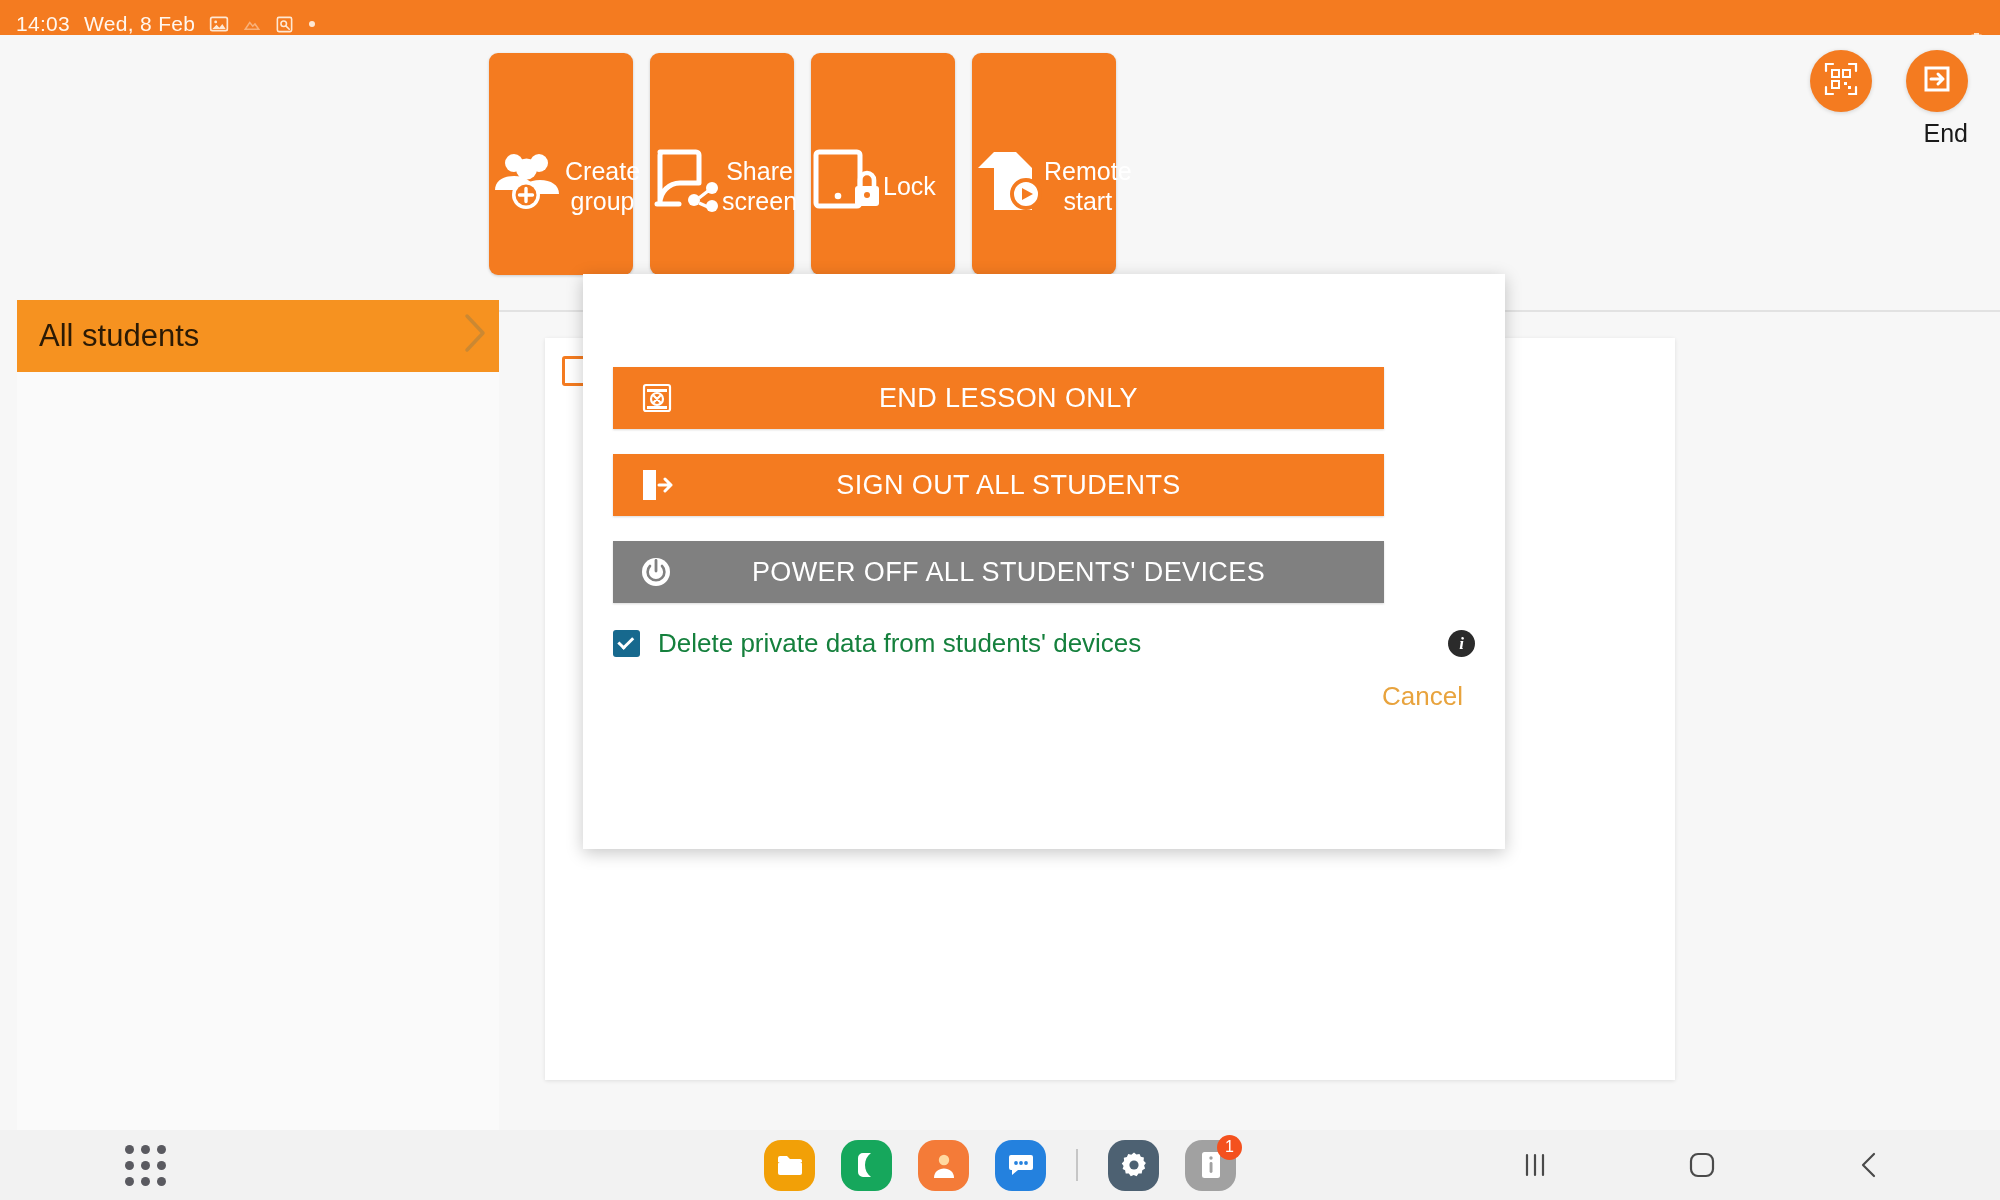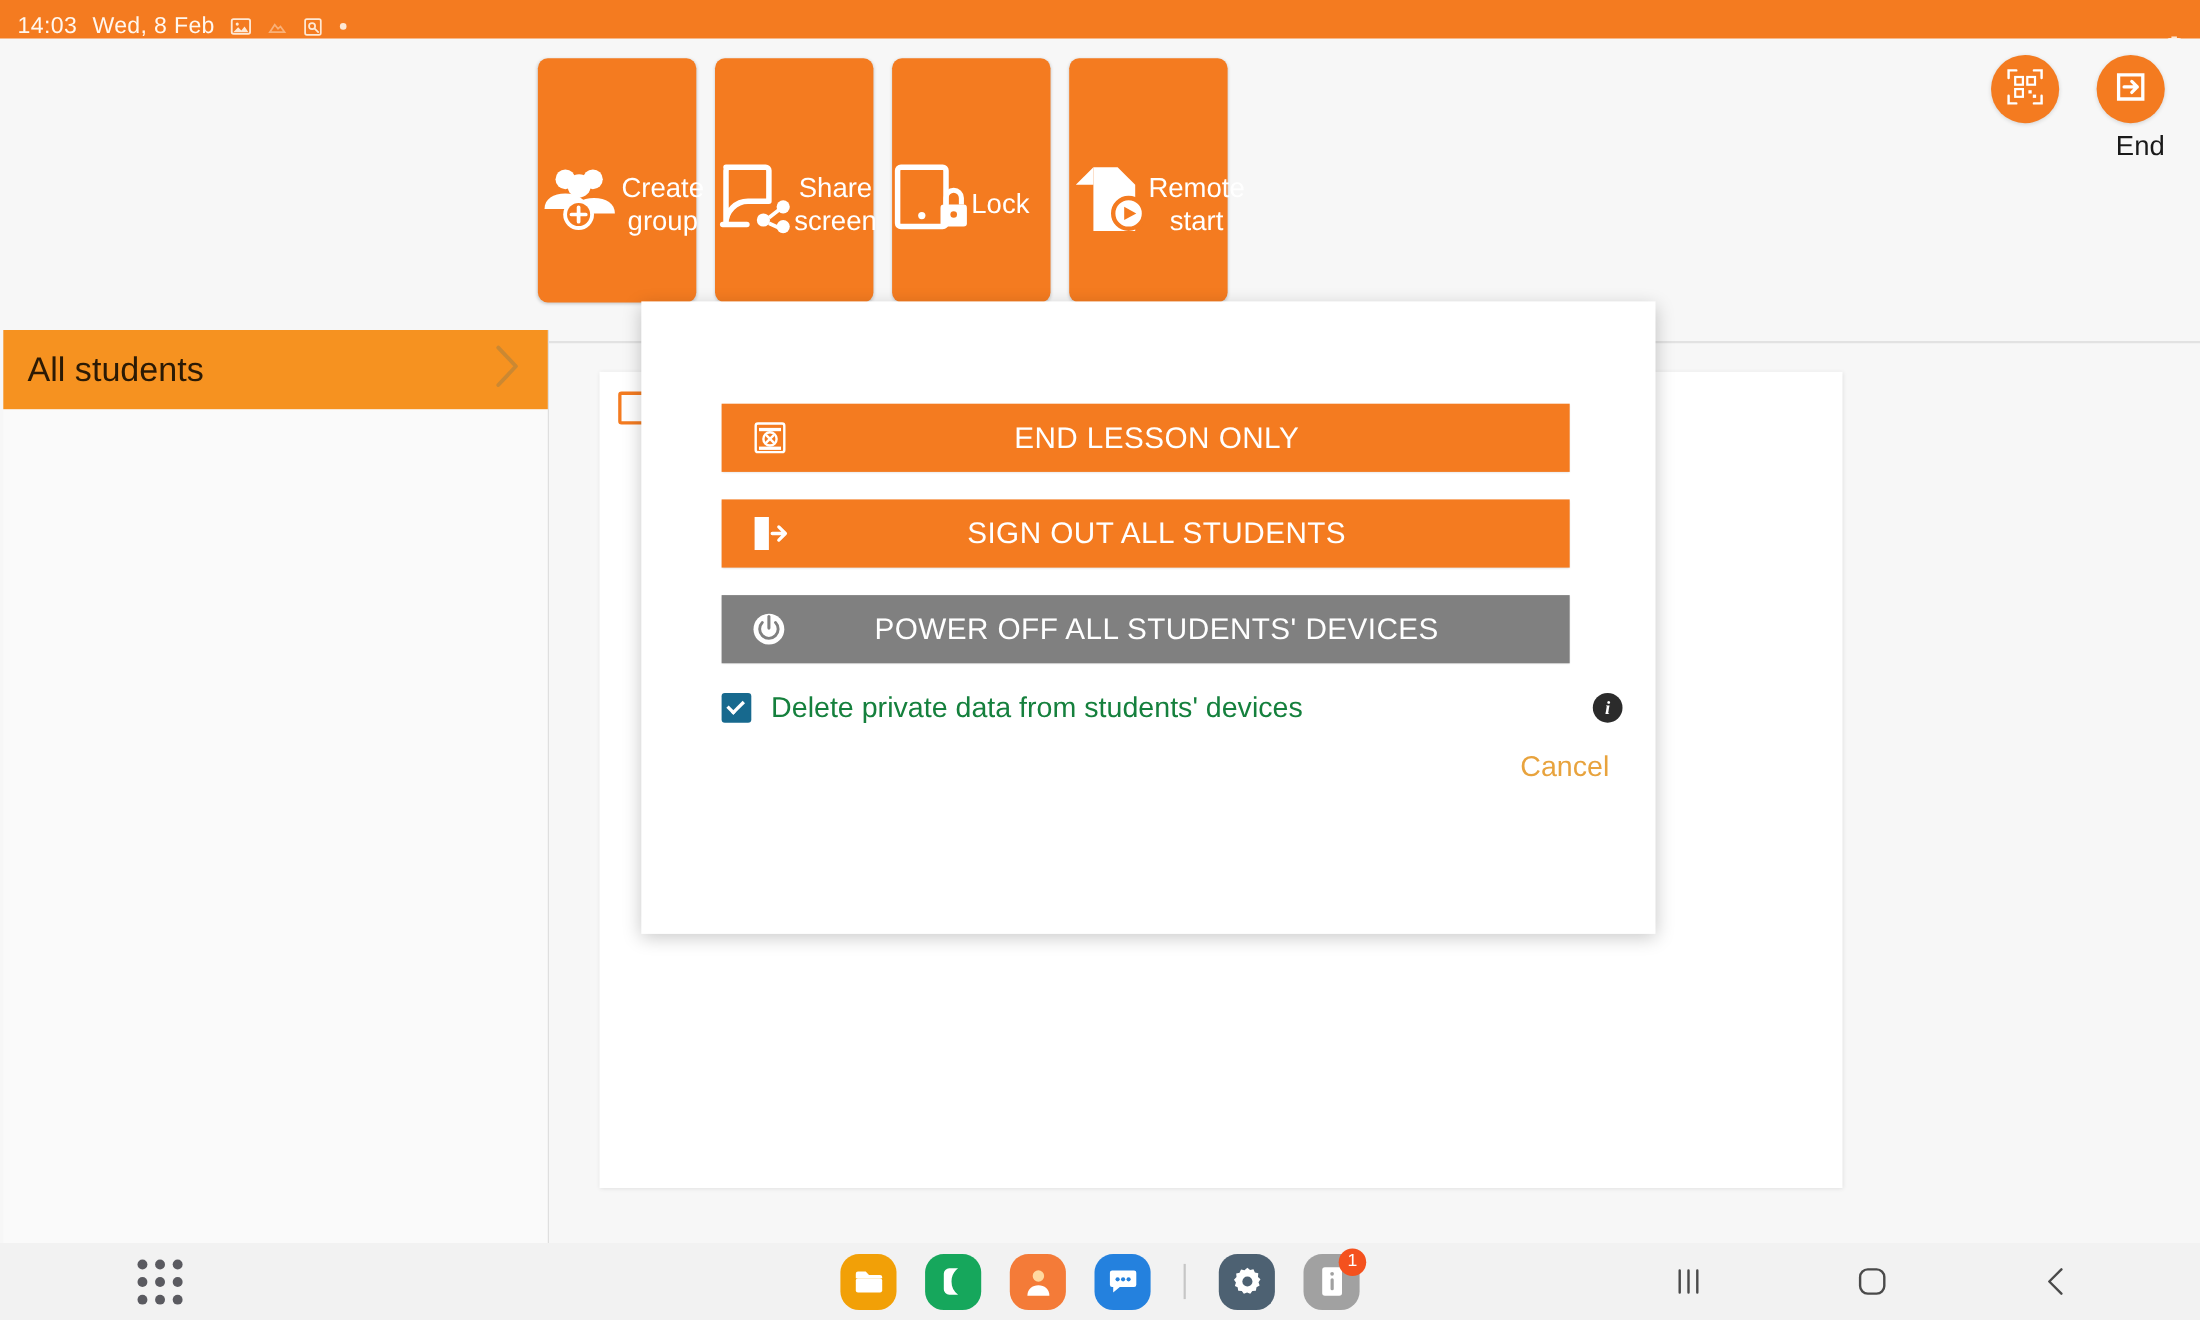--- a/index.html
+++ b/index.html
@@ -49,21 +49,21 @@
   .circ-btn {
     width: 62px; height: 62px; border-radius: 50%; background: #F47B20;
     display: flex; align-items: center; justify-content: center; cursor: pointer;
     box-shadow: 0 1px 4px rgba(0,0,0,.15);
   }
   .circ-wrap { display: flex; flex-direction: column; align-items: flex-end; }
   .circ-caption { margin-top: 7px; font-size: 25px; color: #1a1a1a; }
 
   
   .sidebar {
-    position: absolute; top: 300px; left: 3px; width: 497px; height: 830px;
+    position: absolute; top: 300px; left: 17px; width: 497px; height: 830px;
     background: #fafafa; border-right: 2px solid #dcdcdc;
   }
   .side-item {
     width: 495px; height: 72px; background: #F69220;
     display: flex; align-items: center; padding: 0 24px 0 22px; cursor: pointer;
   }
   .side-item-label { font-size: 31px; color: #2b1a05; }
   .side-chevron { margin-left: auto; color: #c98326; font-size: 36px; line-height: 1; }
 
   
@@ -75,21 +75,21 @@
   }
   .card-check {
     position: absolute; top: 18px; left: 17px;
     width: 28px; height: 30px; border: 3px solid #F47B20; border-radius: 3px;
   }
 
   
   .scrim { position: absolute; inset: 0; background: transparent; }
   .dialog {
     position: absolute; left: 583px; top: 274px; width: 922px; height: 575px;
-    background: #fff; box-shadow: 0 4px 16px rgba(0,0,0,.22); padding-left: 43px;
+    background: #fff; box-shadow: 0 4px 16px rgba(0,0,0,.22);
   }
   .dlg-actions { padding: 0 30px; padding-top: 93px; }
   .dlg-btn {
     width: 771px; height: 62px; background: #F47B20; border: none;
     display: flex; align-items: center; position: relative; cursor: pointer;
     margin-bottom: 25px; box-shadow: 0 1px 2px rgba(0,0,0,.15);
   }
   .dlg-btn.gray { background: #808080; }
   .dlg-btn-ico { position: absolute; left: 26px; display: flex; align-items: center; }
   .dlg-btn-label {

